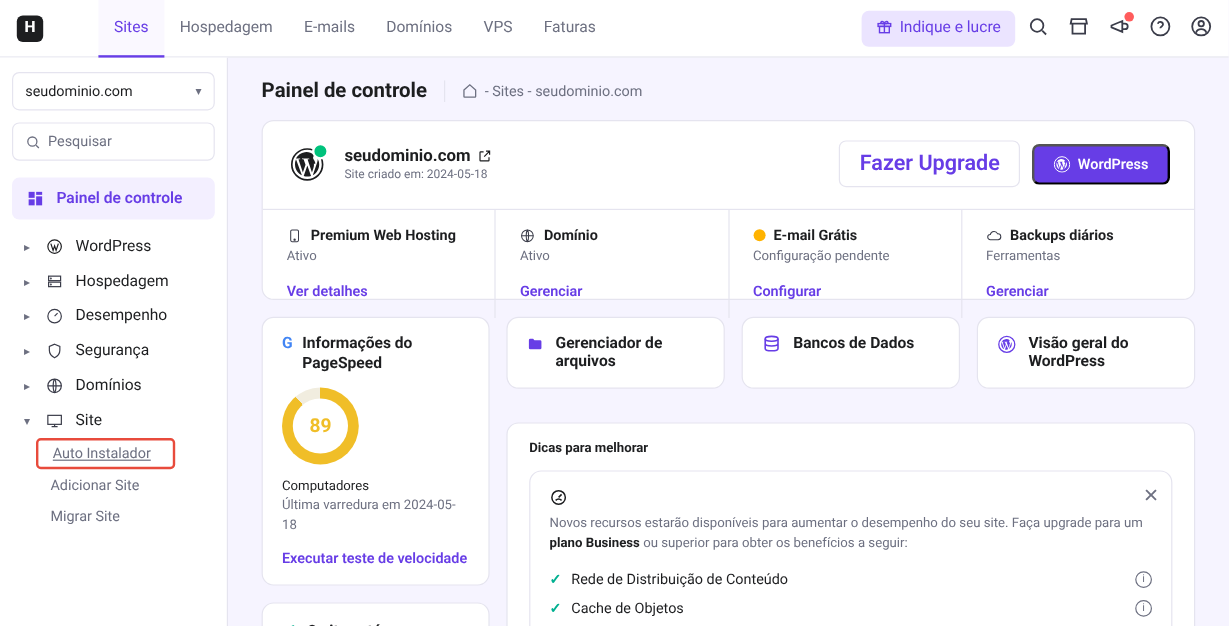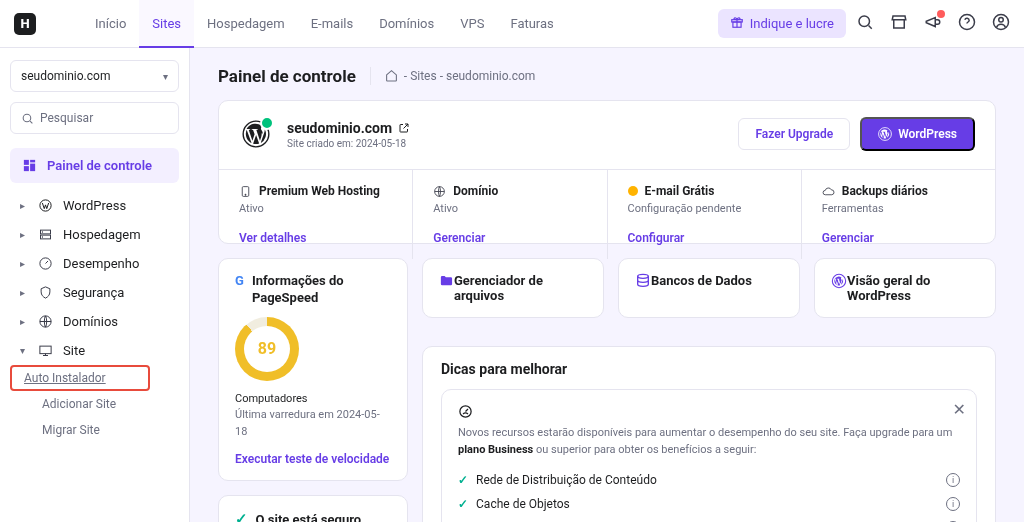--- a/index.html
+++ b/index.html
@@ -31,75 +31,74 @@
   
   .shell{display:flex;height:calc(522px - 48px)}
   .sidebar{width:190px;background:#fff;border-right:1px solid var(--border);padding:12px 10px;overflow:hidden}
   .selbox{border:1px solid var(--border);border-radius:6px;padding:8px 10px;font-size:12px;display:flex;justify-content:space-between;align-items:center;margin-bottom:10px}
   .search{border:1px solid var(--border);border-radius:6px;padding:8px 10px;font-size:12px;display:flex;align-items:center;gap:6px;color:var(--muted);margin-bottom:14px}
   .pill{background:var(--purple-light);color:var(--purple);font-weight:600;border-radius:6px;padding:10px 12px;display:flex;align-items:center;gap:10px;margin-bottom:8px}
   .nav-item{display:flex;align-items:center;padding:7px 10px;gap:10px;color:var(--text);font-size:13px}
   .nav-item svg{width:15px;height:15px;stroke:#3b3d4a;fill:none;stroke-width:1.6}
   .caret{width:8px;color:var(--muted);font-size:10px}
   .sub{padding-left:32px;font-size:12px;color:var(--muted);display:flex;align-items:center;height:26px}
-  .sub.hl{color:var(--muted);text-decoration:underline;border:2px solid #e84b3c;border-radius:4px;padding-left:12px;width:140px}
+  .sub.hl{color:var(--muted);text-decoration:underline;border:2px solid #e84b3c;border-radius:4px;margin-left:20px;padding-left:12px;width:116px}
   
   .main{flex:1;padding:18px 28px;overflow:hidden}
   .crumbrow{display:flex;align-items:center;gap:14px;margin-bottom:14px}
   .crumbrow h2{font-size:17px;margin:0;font-weight:700}
   .crumb{color:var(--muted);font-size:12px;display:flex;align-items:flex-start;gap:6px}
   .card{background:#fff;border:1px solid var(--border);border-radius:10px;padding:16px 20px;margin-bottom:14px}
   .siterow{display:flex;align-items:center}
   .wpdot{width:34px;height:34px;border-radius:50%;display:flex;align-items:center;justify-content:center;position:relative;margin-right:14px}
   .wpdot::after{content:"";position:absolute;top:-1px;right:-1px;width:10px;height:10px;border-radius:50%;background:#00c27c;border:2px solid #fff}
   .wpdot svg{width:28px;height:28px}
   .site-title{font-size:14px;font-weight:700;display:flex;align-items:center;gap:6px}
   .site-sub{color:var(--muted);font-size:10px;margin-top:2px}
   .siterow .sp{flex:1}
-  .btn-outline{border:1px solid var(--border);background:#fff;color:var(--purple);padding:8px 16px;border-radius:6px;font-weight:600;font-size:12px;margin-right:10px}
+  .btn-outline{border:1px solid var(--border);background:#fff;color:var(--purple);padding:8px 16px;border-radius:6px;font-weight:600;font-size:18px;margin-right:10px}
   .btn-prim{background:var(--purple);color:#fff;padding:8px 16px;border-radius:6px;font-weight:600;font-size:12px;display:flex;align-items:center;gap:6px}
   .svccards{display:flex;gap:0;margin-top:18px;padding-top:0;border-top:1px solid var(--border);margin-left:-20px;margin-right:-20px;margin-bottom:-16px}
   .svc{flex:1;padding:14px 20px;border-right:1px solid var(--border)}
   .svc:last-child{border-right:none}
   .svc .label{font-size:12px;font-weight:700;display:flex;align-items:center;gap:7px}
   .svc .label svg{width:13px;height:13px;stroke:#3b3d4a;fill:none;stroke-width:1.6}
   .svc .state{font-size:11px;color:var(--muted);margin-top:4px}
   .svc .link{color:var(--purple);font-weight:600;font-size:12px;margin-top:16px;display:inline-block}
   .tiles{display:flex;gap:14px;margin-bottom:14px}
-  .tile{flex:1;background:#fff;border:1px solid var(--border);border-radius:10px;padding:14px 16px;display:flex;align-items:flex-start;font-weight:700;font-size:13px}
+  .tile{flex:1;background:#fff;border:1px solid var(--border);border-radius:10px;padding:14px 16px;display:flex;align-items:flex-start;gap:10px;font-weight:700;font-size:13px}
   .ps-tile{flex:0 0 190px;background:#fff;border:1px solid var(--border);border-radius:10px;padding:14px 16px}
   .ps-head{display:flex;align-items:flex-start;gap:8px;font-weight:700;font-size:13px;line-height:1.3;margin-bottom:10px}
   .gauge{width:64px;height:64px;border-radius:50%;background:conic-gradient(var(--yellow) 0 320deg,#f1eddf 320deg 360deg);display:flex;align-items:center;justify-content:center;margin:6px 0 10px}
   .gauge span{width:46px;height:46px;background:#fff;border-radius:50%;display:flex;align-items:center;justify-content:center;font-weight:700;color:var(--yellow);font-size:16px}
   .ps-small{color:var(--muted);font-size:11px;line-height:1.5}
   .ps-link{color:var(--purple);font-weight:600;font-size:12px;margin-top:12px;display:inline-block}
   .rightcol{flex:1;display:flex;flex-direction:column;gap:14px}
   .improve{background:#fff;border:1px solid var(--border);border-radius:10px;padding:14px 18px}
-  .improve h3{margin:0 0 12px;font-size:14px}
+  .improve h3{margin:0 0 12px;font-size:11px}
   .tipcard{border:1px solid var(--border);border-radius:10px;padding:14px 16px;position:relative}
   .tip-head{font-size:13px;font-weight:700;display:flex;align-items:center;gap:8px;margin-bottom:6px}
   .tip-head svg{width:15px;height:15px}
   .tip-sub{font-size:11px;color:var(--muted);line-height:1.5}
   .tip-sub b{color:var(--text)}
   .tip-close{position:absolute;top:10px;right:10px;color:var(--muted);font-size:16px}
   .tip-list{margin-top:10px}
   .tip-li{display:flex;align-items:center;gap:8px;font-size:12px;padding:5px 0}
   .tip-li::before{content:"✓";color:var(--green);font-weight:700}
   .tip-li .info{margin-left:auto;color:var(--muted);font-size:12px;width:14px;height:14px;border:1px solid var(--muted);border-radius:50%;display:flex;align-items:center;justify-content:center;font-size:9px}
   .secure-head{display:flex;align-items:center;gap:8px;font-weight:700;font-size:13px}
   .secure-head::before{content:"✓";color:var(--green);font-weight:700;font-size:15px}
   .pend{display:inline-block;width:10px;height:10px;border-radius:50%;background:#ffb300}
 </style>
 </head>
 <body>
 
 <div class="topnav">
   <div class="logo">H</div>
   <div id="tabs" style="display:flex">
-      <a class="tab">Início</a>
       <a class="tab active">Sites</a>
       <a class="tab">Hospedagem</a>
       <a class="tab">E-mails</a>
       <a class="tab">Domínios</a>
       <a class="tab">VPS</a>
       <a class="tab">Faturas</a>
     </div>
   <div class="sp"></div>
   <div class="cta">
     <span>

